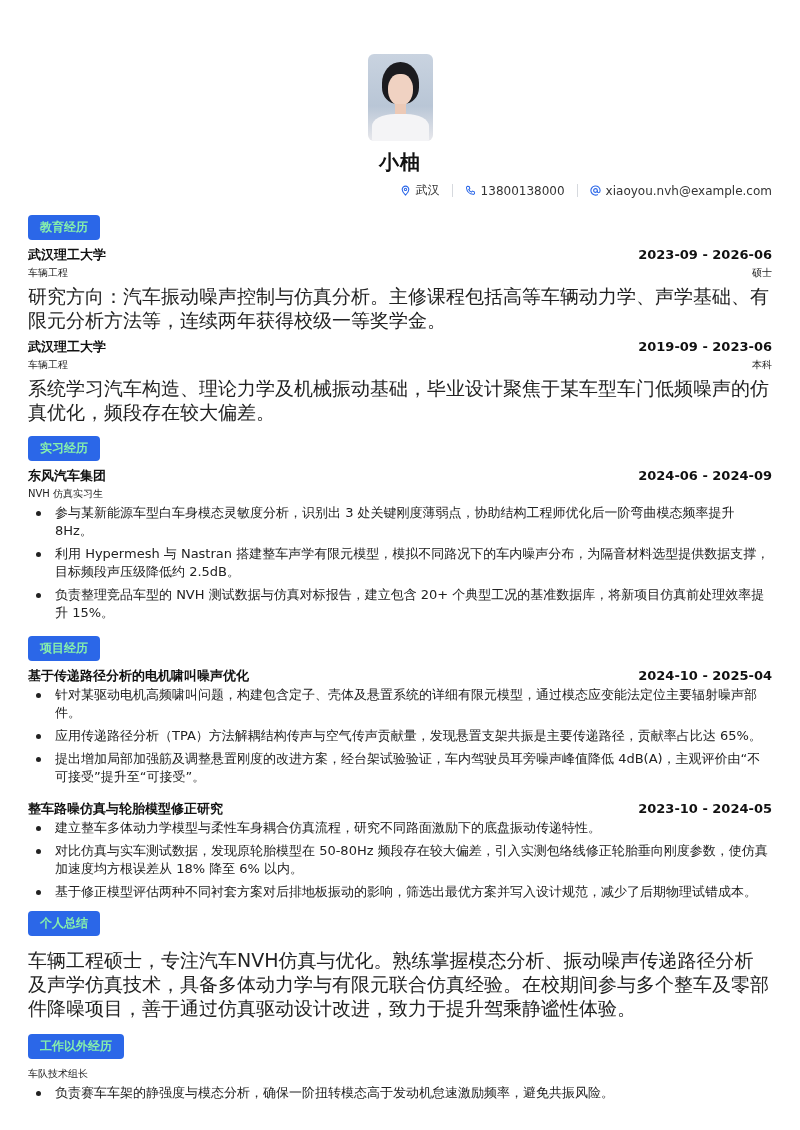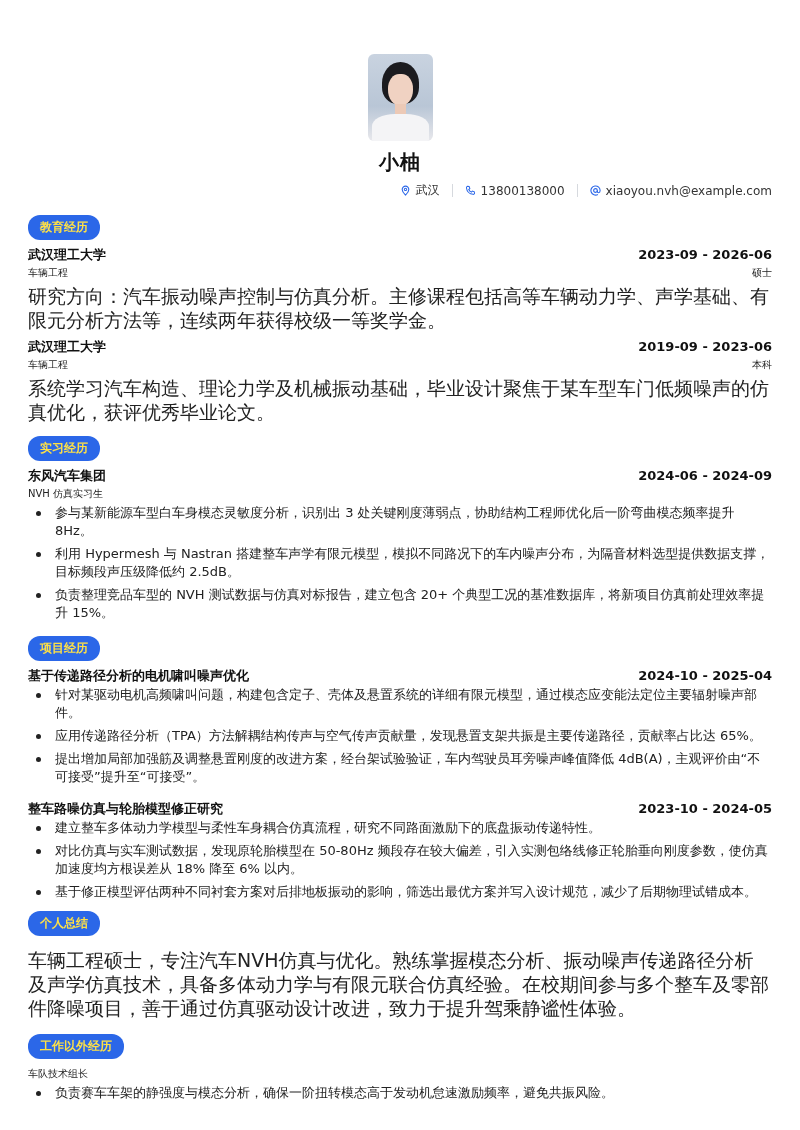--- a/index.html
+++ b/index.html
@@ -34,22 +34,22 @@
   }
   .name { font-size: 20px; font-weight: bold; margin-top: 8px; letter-spacing: 1px; color: #111; }
   .contacts {
     display: flex; justify-content: flex-end; align-items: center; margin-top: 6px;
     font-size: 12px; color: #333;
   }
   .contact { display: flex; align-items: center; gap: 5px; }
   .contact svg { width: 11px; height: 11px; }
   .sep { width: 1px; height: 13px; background: #d6d9de; margin: 0 12px; }
   .badge {
-    display: inline-block; background: #2b67e8; color: #fde047; font-size: 12px; font-weight: bold;
-    padding: 5px 12px; border-radius: 12px; margin-bottom: 6px; line-height: 15px;
+    display: inline-block; background: #2b67e8; color: #86efac; font-size: 12px; font-weight: bold;
+    padding: 5px 12px; border-radius: 4px; margin-bottom: 6px; line-height: 15px;
   }
   .section { margin-top: 14px; }
   .entry { margin-bottom: 6px; }
   .row { display: flex; justify-content: space-between; align-items: baseline; line-height: 18px; }
   .org { font-weight: bold; font-size: 13px; color: #111; }
   .date { font-weight: bold; font-size: 13px; color: #111; }
   .sub { font-size: 10px; color: #222; line-height: 18px; }
   .desc { font-size: 19px; color: #222; line-height: 24px; margin-top: 2px; }
   ul.bullets { list-style: none; margin-top: 1px; }
   ul.bullets li {
@@ -116,21 +116,21 @@
     </div>
     <div class="entry" style="margin-top:4px">
       <div class="row">
         <span class="org">武汉理工大学</span>
         <span class="date">2019-09 - 2023-06</span>
       </div>
       <div class="row">
         <span class="sub">车辆工程</span>
         <span class="sub">本科</span>
       </div>
-      <div class="desc">系统学习汽车构造、理论力学及机械振动基础，毕业设计聚焦于某车型车门低频噪声的仿真优化，获评优秀毕业论文。</div>
+      <div class="desc">系统学习汽车构造、理论力学及机械振动基础，毕业设计聚焦于某车型车门低频噪声的仿真优化，频段存在较大偏差。</div>
     </div>
   </div>
 
   <div class="section" style="margin-top:12px">
     <div class="badge">实习经历</div>
     <div class="entry">
       <div class="row">
         <span class="org">东风汽车集团</span>
         <span class="date">2024-06 - 2024-09</span>
       </div>

